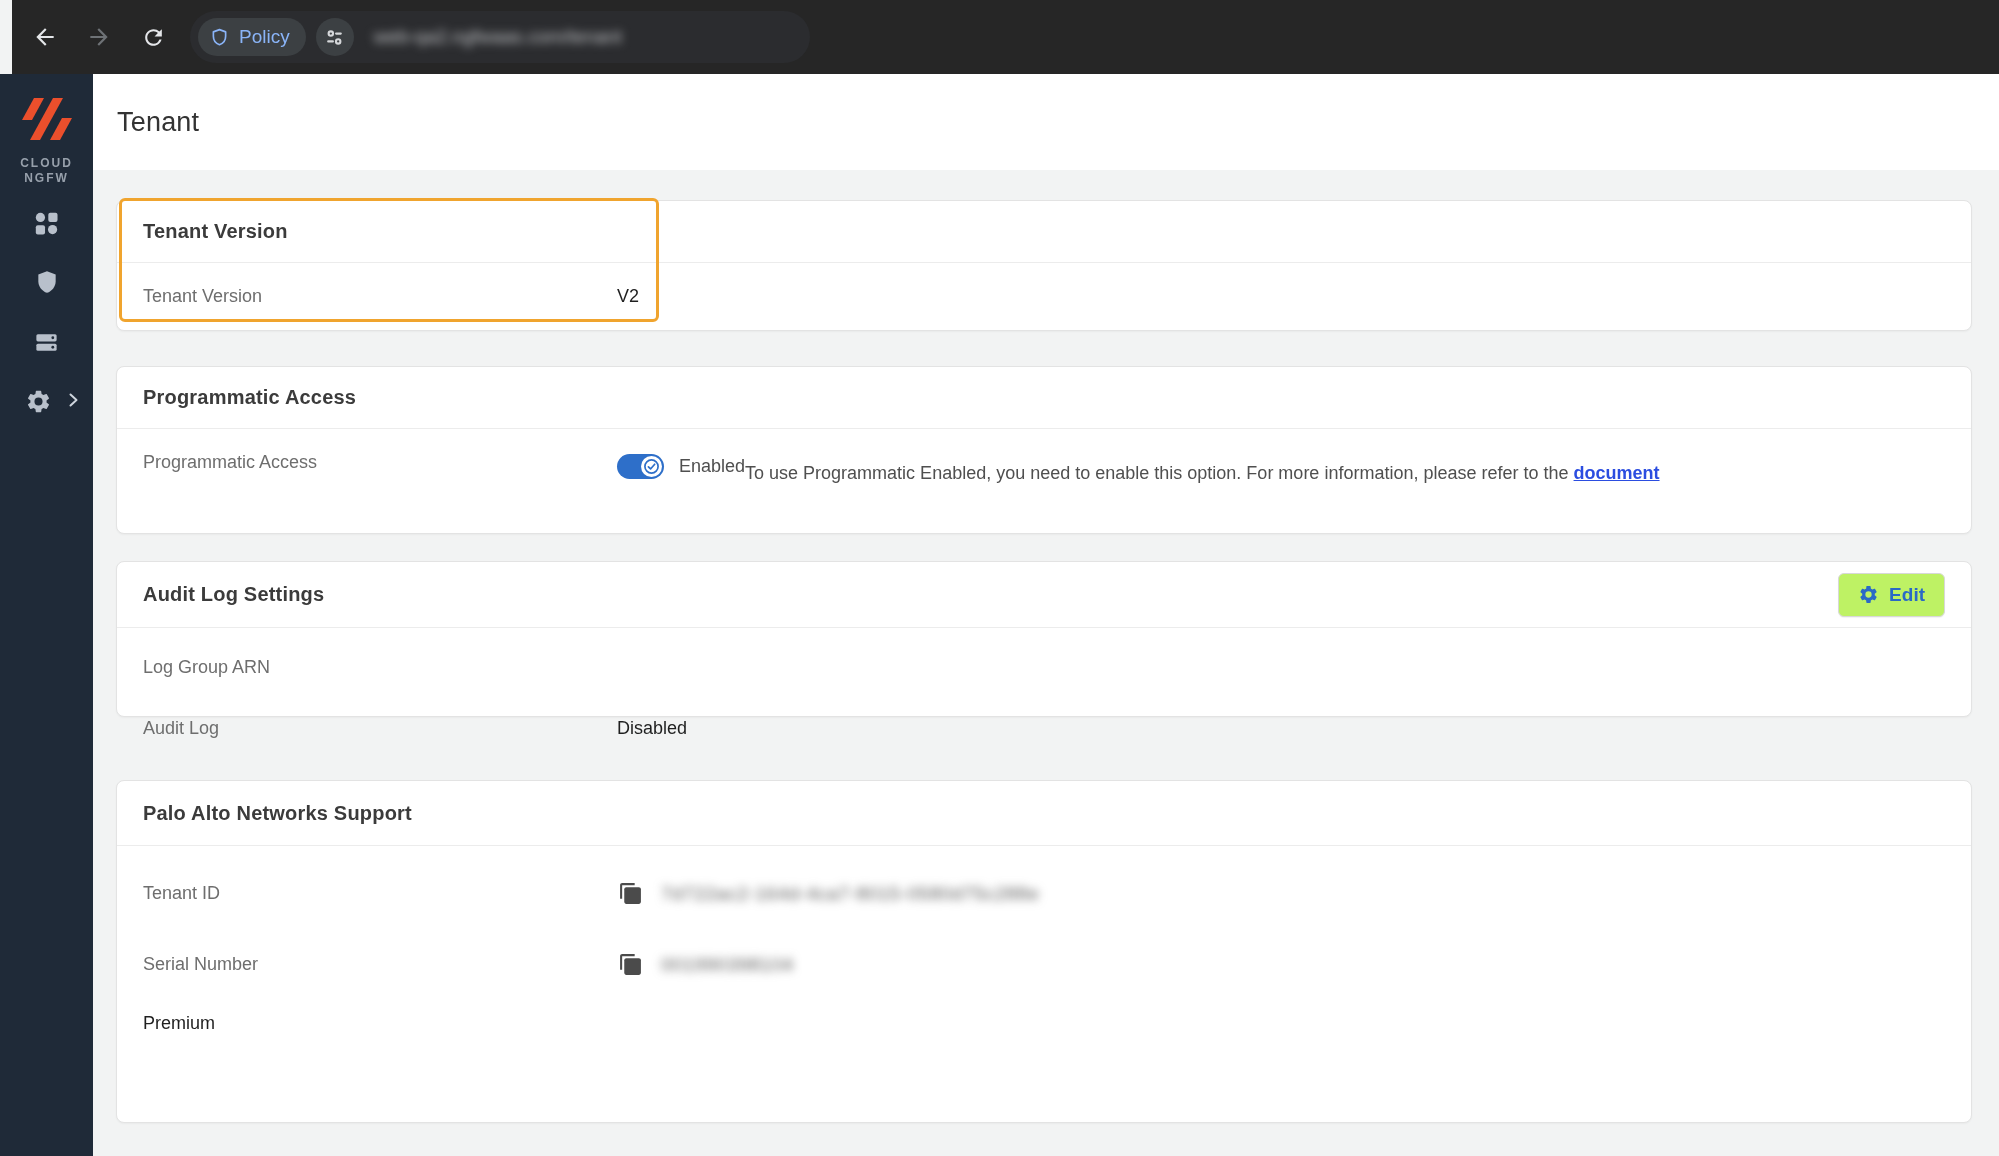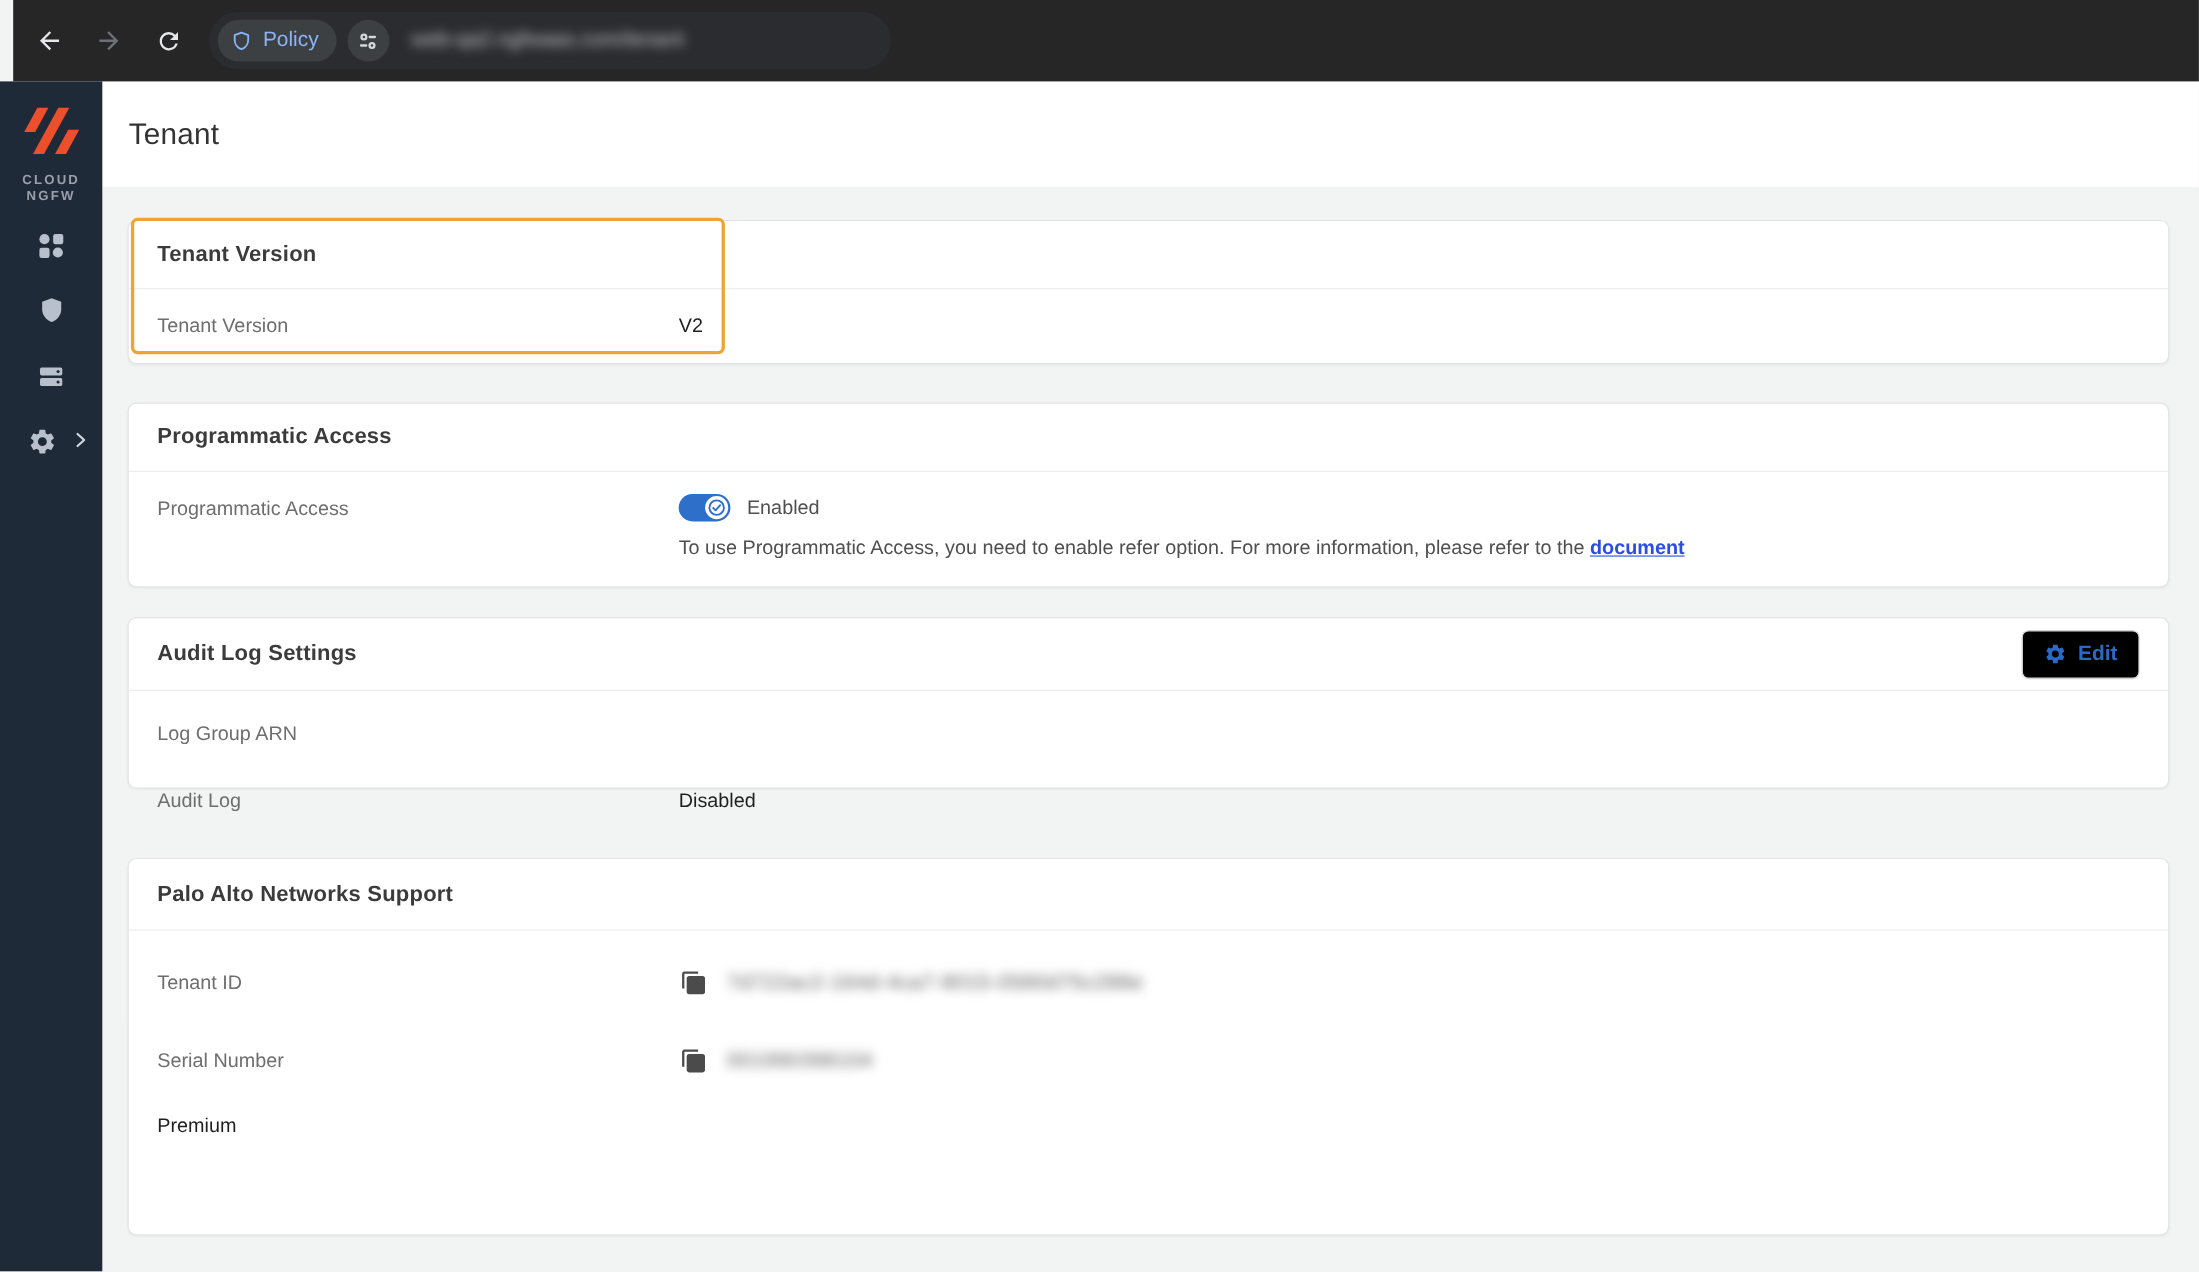--- a/index.html
+++ b/index.html
@@ -44,34 +44,34 @@
   .row-value { color:#1f1f1f; font-size:18px; }
 
   .card-tenant  { top:200px; height:131px; }
   .card-tenant .card-body .row { height:66px; }
 
   .highlight-box { position:absolute; left:119px; top:198px; width:540px; height:124px; border:3px solid #f0a42e; border-radius:6px; pointer-events:none; z-index:10; }
 
   .card-prog { top:366px; height:168px; }
   .card-prog .card-body { padding-top:20px; }
   .row-top { display:flex; align-items:flex-start; }
-  .toggle-col { display:flex; flex-direction:column; }
+  .toggle-col { display:flex; flex-direction:row; }
   .toggle-line { display:flex; align-items:center; gap:15px; }
   .toggle { position:relative; width:47px; height:25px; background:#2e6fc9; border-radius:13px; cursor:pointer; flex:0 0 auto; }
   .toggle-knob { position:absolute; top:2px; right:2px; width:21px; height:21px; background:#ffffff; border-radius:50%; display:flex; align-items:center; justify-content:center; }
   .toggle-status { color:#4f4f4f; font-size:18px; }
   .prog-desc { margin-top:14px; color:#4f4f4f; font-size:18px; }
   .prog-desc a { color:#2b4de0; font-weight:bold; text-decoration:underline; cursor:pointer; }
 
   .card-audit { top:561px; height:156px; }
   .card-audit .card-header { height:66px; }
   .card-audit .card-body { padding-top:10px; }
   .card-audit .row-1 { height:64px; }
   .card-audit .row-2 { height:58px; }
-  .edit-btn { height:44px; background:#000000; border:1px solid #d8d8d8; border-radius:6px; display:flex; align-items:center; gap:10px; padding:0 19px; cursor:pointer; box-shadow:0 1px 1px rgba(0,0,0,0.05); }
+  .edit-btn { height:44px; background:#bef264; border:1px solid #d8d8d8; border-radius:6px; display:flex; align-items:center; gap:10px; padding:0 19px; cursor:pointer; box-shadow:0 1px 1px rgba(0,0,0,0.05); }
   .edit-btn span { color:#2a69c6; font-size:19px; font-weight:bold; }
 
   .card-support { top:780px; height:343px; }
   .card-support .card-header { height:65px; }
   .card-support .card-body { padding-top:12px; }
   .row-tall  { height:71px; }
   .row-short { height:46px; }
   .copy-val { display:flex; align-items:center; gap:18px; }
   .copy-btn { width:26px; height:26px; display:flex; align-items:center; justify-content:center; cursor:pointer; flex:0 0 auto; }
   .redacted { filter:blur(5px); color:#5c5c5c; font-size:19px; letter-spacing:0.5px; }
@@ -191,21 +191,21 @@
             <div class="toggle-knob">
               <svg width="17" height="17" viewBox="0 0 16 16" fill="none" stroke="#2e6fc9" stroke-width="1.6" stroke-linecap="round" stroke-linejoin="round">
                   <circle cx="8" cy="8" r="6.2"></circle>
                   <path d="M5.1 8.3l2 2L11 5.9"></path>
                 </svg>
             </div>
           </div>
           <span class="toggle-status">Enabled</span>
         </div>
         <div class="prog-desc">
-          <span>To use Programmatic Access, you need to enable refer option. For more information, please refer to the</span>
+          <span>To use Programmatic Enabled, you need to enable this option. For more information, please refer to the</span>
           <a>document</a>
         </div>
       </div>
     </div>
   </div>
 </div>
 
 <div class="card card-audit">
   <div class="card-header">
     <div class="card-title">Audit Log Settings</div>

